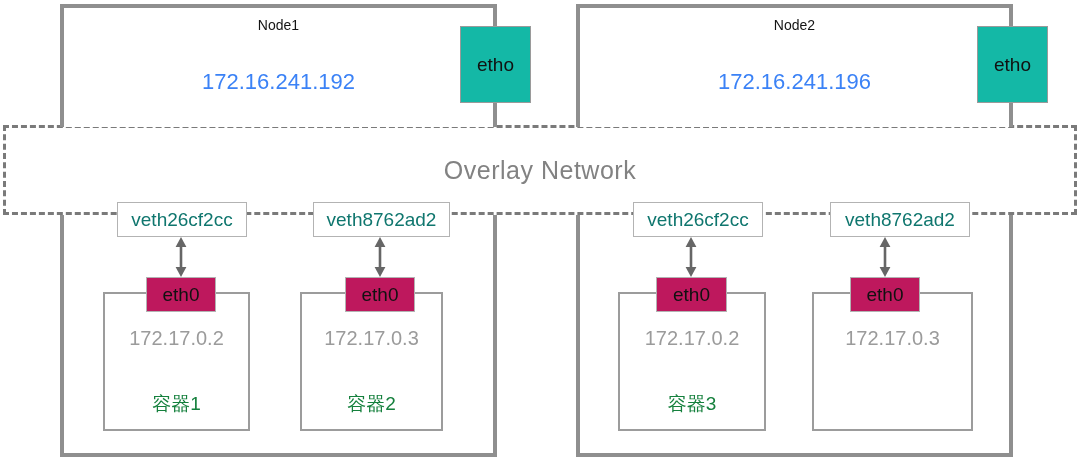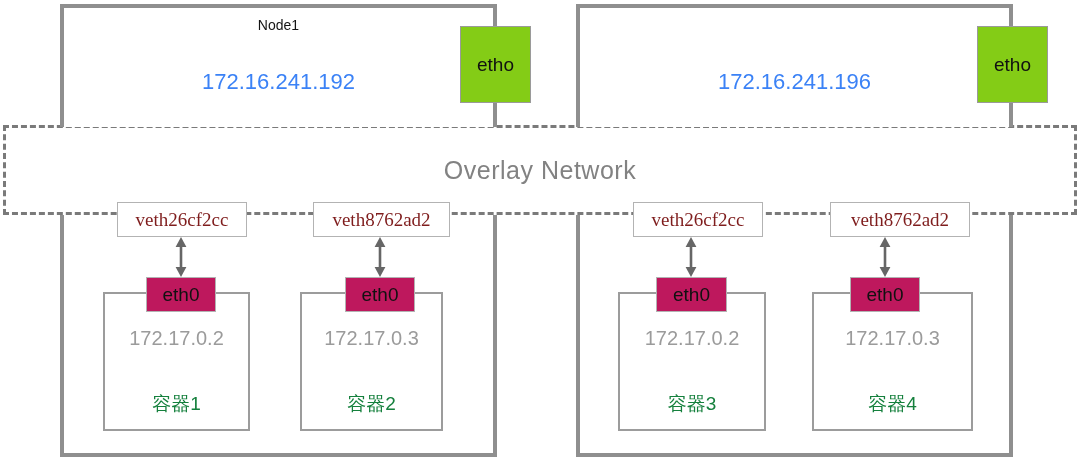--- a/index.html
+++ b/index.html
@@ -40,21 +40,21 @@
     color: #3b82f6;
   }
 
   
   .nic-box {
     position: absolute;
     top: 26px;
     width: 71px;
     height: 77px;
     border: 1px solid #9a9a9a;
-    background: #84cc16;
+    background: #14b8a6;
     z-index: 3;
     display: flex;
     align-items: center;
     justify-content: center;
     font-size: 19px;
     color: #111111;
   }
 
   
   .overlay-band {
@@ -91,22 +91,21 @@
     position: absolute;
     top: 202px;
     height: 35px;
     border: 1px solid #b3b3b3;
     background: #ffffff;
     z-index: 3;
     display: flex;
     align-items: center;
     justify-content: center;
     font-size: 19px;
-    color: #7f1d1d;
-    font-family: Liberation Serif, serif;
+    color: #0f766e;
   }
 
   
   .container-box {
     position: absolute;
     top: 292px;
     height: 139px;
     border: 2px solid #9c9c9c;
     background: #ffffff;
     z-index: 2;
@@ -155,20 +154,21 @@
 <body>
 
 <div class="stage">
 
   <div class="node-top" style="left:60px">
     <div class="node-title">Node1</div>
     <div class="node-ip">172.16.241.192</div>
   </div>
 
   <div class="node-top" style="left:576px">
+    <div class="node-title">Node2</div>
     <div class="node-ip">172.16.241.196</div>
   </div>
 
   <div class="nic-box" style="left:460px">etho</div>
   <div class="nic-box" style="left:977px">etho</div>
 
   <div class="overlay-band">
     <span class="overlay-label">Overlay Network</span>
   </div>
 
@@ -208,21 +208,20 @@
   <div class="container-box" style="left:300px;width:143px">
     <div class="container-ip">172.17.0.3</div>
     <div class="container-label">容器2</div>
   </div>
   <div class="container-box" style="left:618px;width:148px">
     <div class="container-ip">172.17.0.2</div>
     <div class="container-label">容器3</div>
   </div>
   <div class="container-box" style="left:812px;width:161px">
     <div class="container-ip">172.17.0.3</div>
-    <div class="container-label">容器4</div>
   </div>
 
   <div class="eth-box" style="left:146px">eth0</div>
   <div class="eth-box" style="left:345px">eth0</div>
   <div class="eth-box" style="left:656px;width:71px">eth0</div>
   <div class="eth-box" style="left:850px">eth0</div>
 
 </div>
 
 </body></html>

